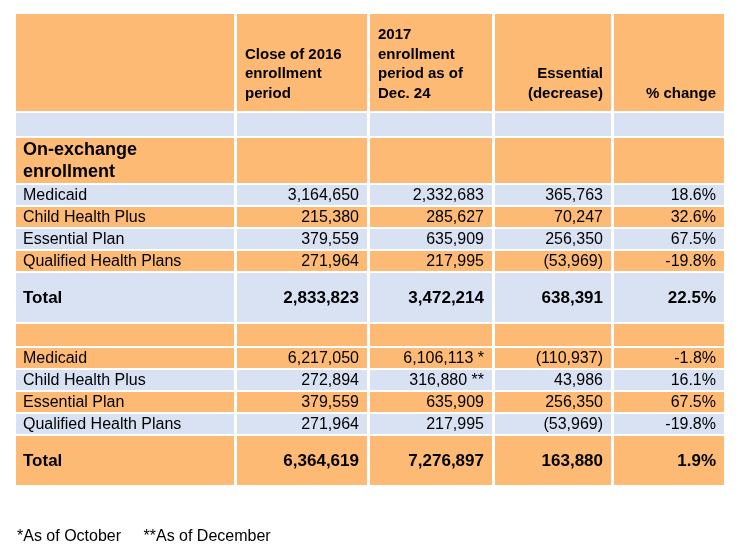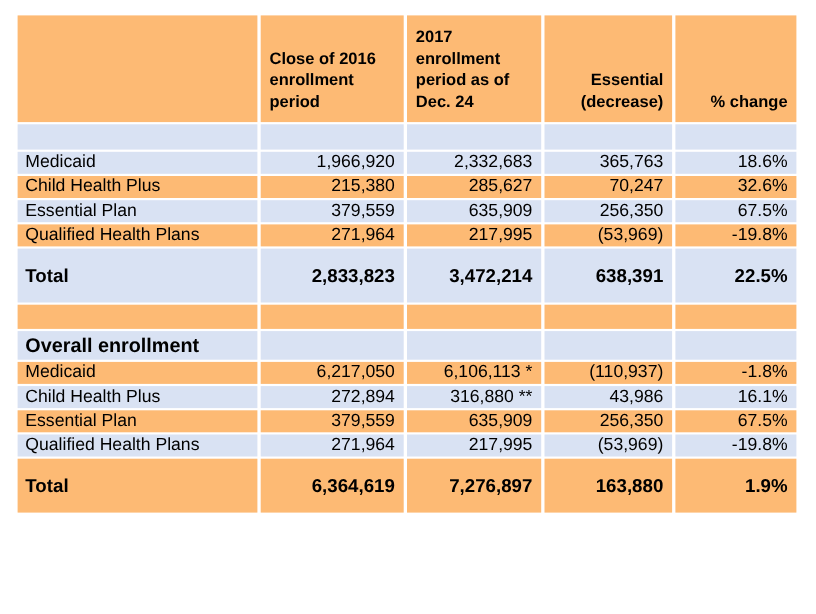--- a/index.html
+++ b/index.html
@@ -74,24 +74,32 @@
     </tr>
 
     <tr class="lt spacer1">
       <td class="lbl"></td>
       <td class="num"></td>
       <td class="num"></td>
       <td class="num"></td>
       <td class="num"></td>
     </tr>
 
+    <tr class="med sec">
+      <td class="lbl">On-exchange
+enrollment</td>
+      <td class="num"></td>
+      <td class="num"></td>
+      <td class="num"></td>
+      <td class="num"></td>
+    </tr>
 
     <tr class="lt data">
       <td class="lbl">Medicaid</td>
-      <td class="num">1,966,920</td>
+      <td class="num">3,164,650</td>
       <td class="num">2,332,683</td>
       <td class="num">365,763</td>
       <td class="num">18.6%</td>
     </tr>
 
     <tr class="med data">
       <td class="lbl">Child Health Plus</td>
       <td class="num">215,380</td>
       <td class="num">285,627</td>
       <td class="num">70,247</td>
@@ -123,27 +131,20 @@
     </tr>
 
     <tr class="med spacer2">
       <td class="lbl"></td>
       <td class="num"></td>
       <td class="num"></td>
       <td class="num"></td>
       <td class="num"></td>
     </tr>
 
-    <tr class="lt sec2">
-      <td class="lbl">Overall enrollment</td>
-      <td class="num"></td>
-      <td class="num"></td>
-      <td class="num"></td>
-      <td class="num"></td>
-    </tr>
 
     <tr class="med data">
       <td class="lbl">Medicaid</td>
       <td class="num">6,217,050</td>
       <td class="num">6,106,113 *</td>
       <td class="num">(110,937)</td>
       <td class="num">-1.8%</td>
     </tr>
 
     <tr class="lt data">
@@ -173,14 +174,18 @@
     <tr class="med tot">
       <td class="lbl">Total</td>
       <td class="num">6,364,619</td>
       <td class="num">7,276,897</td>
       <td class="num">163,880</td>
       <td class="num">1.9%</td>
     </tr>
   </tbody>
     </table>
 
+  <div class="footnote">
+    <span class="fn1">*As of October</span>
+    <span class="fn2">**As of December</span>
+  </div>
 
 </div>
 
 </body></html>

